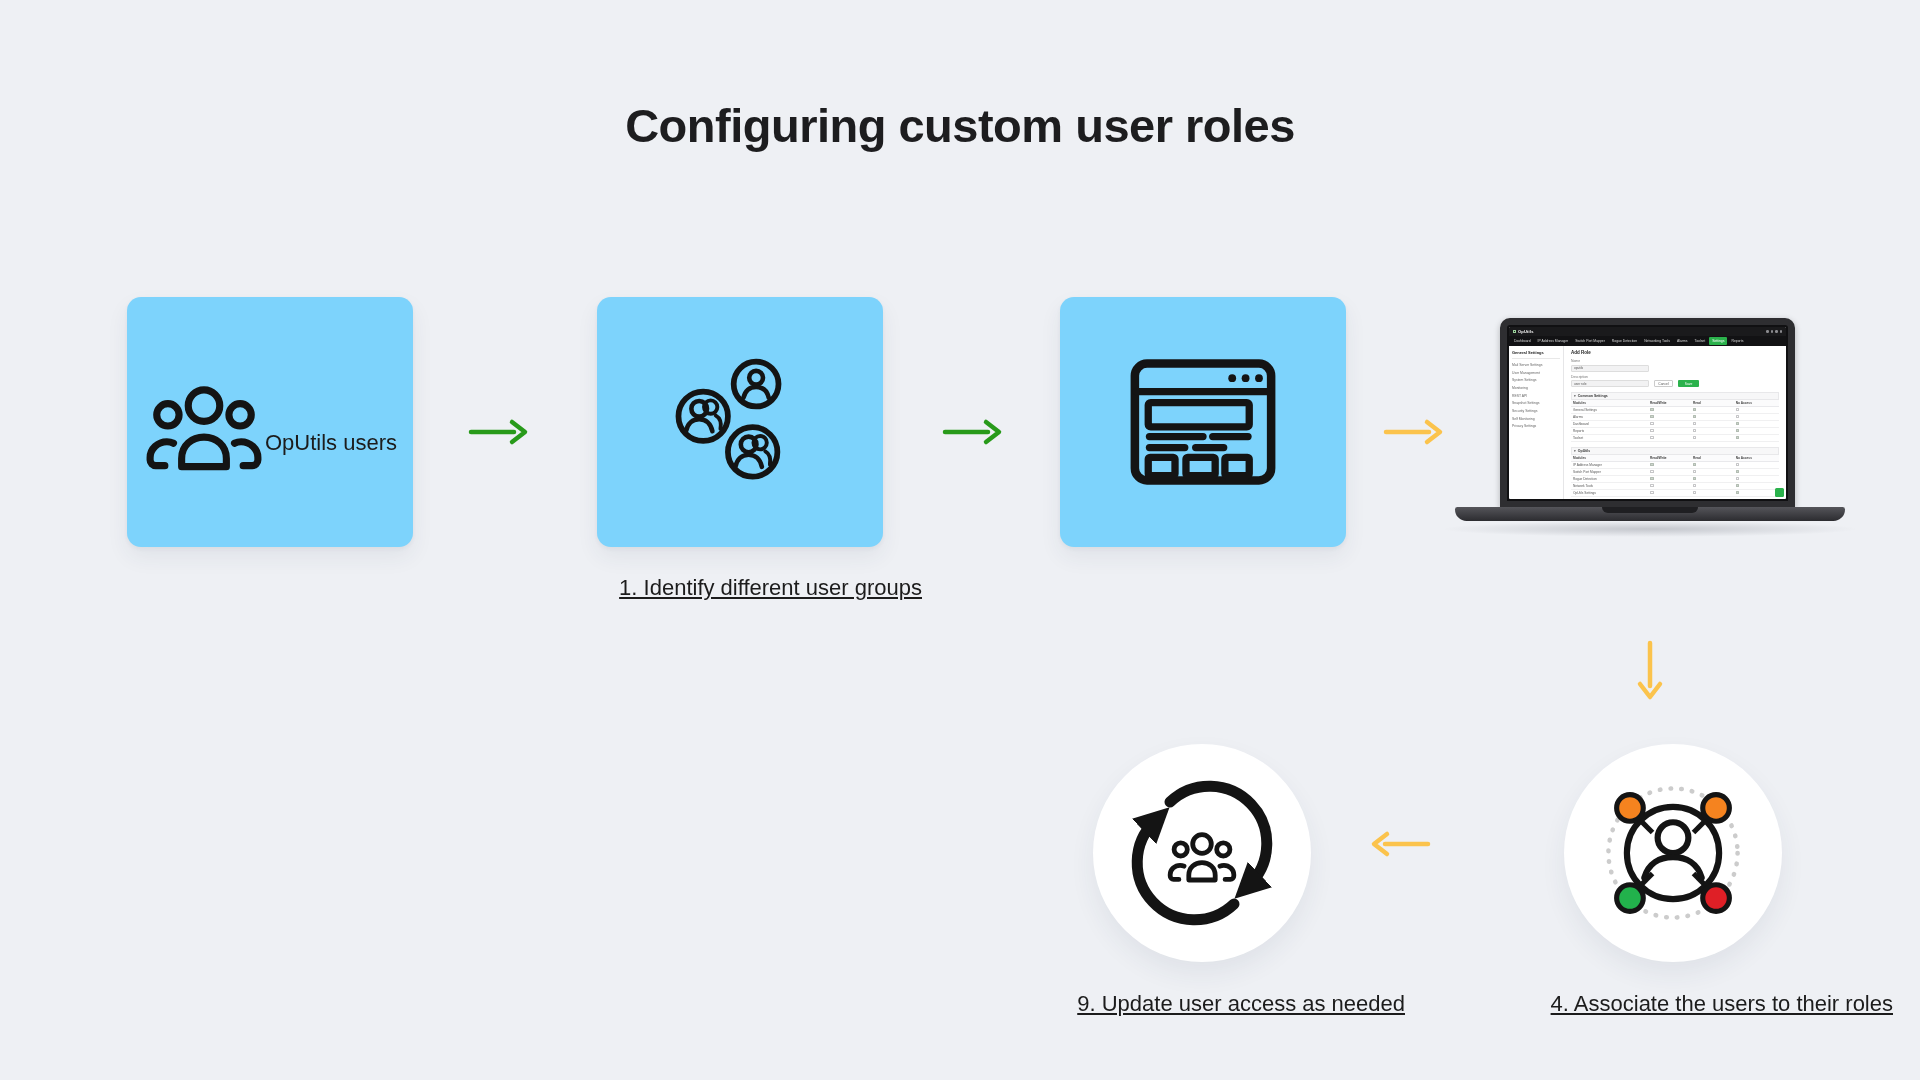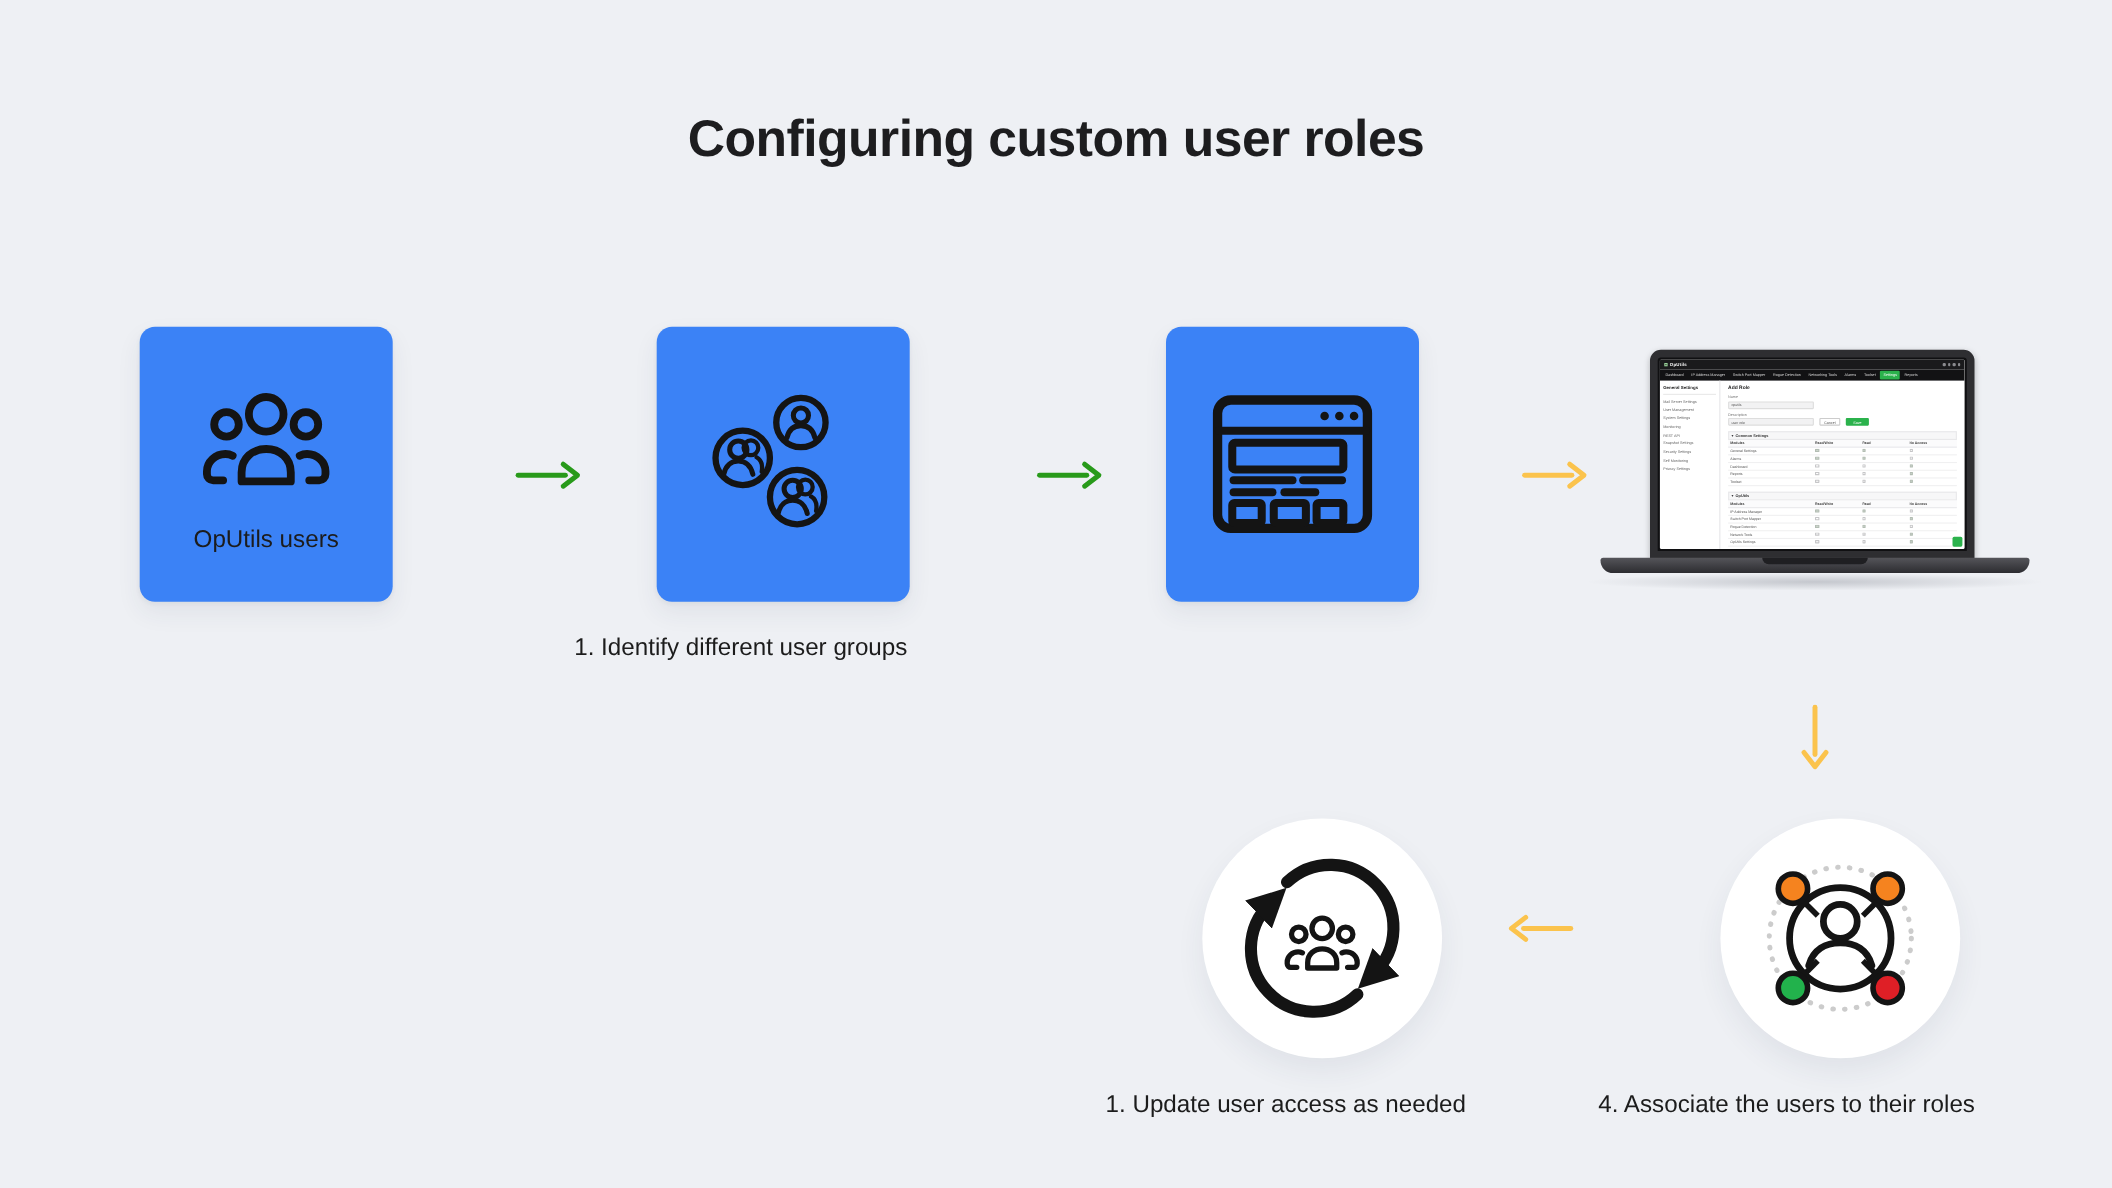--- a/index.html
+++ b/index.html
@@ -13,32 +13,32 @@
   body{font-family:"Liberation Sans",sans-serif; background:var(--bg); overflow:hidden;}
   .stage{position:relative; width:1920px; height:1080px; background:var(--bg);margin-top:36px;}
 
   .page-title{
     position:absolute; left:0; top:62px; width:1920px; text-align:center;
     font-size:47px; font-weight:600; color:var(--ink); letter-spacing:-.5px;
   }
 
   
   .card{
-    position:absolute; width:230px; height:250px; background:#3b82f6; border-radius:14px;
+    position:absolute; width:286px; height:250px; background:#7dd3fc; border-radius:14px;
     box-shadow:0 10px 22px rgba(40,50,80,.07), 0 2px 4px rgba(40,50,80,.05);
-    display:flex; flex-direction:column; align-items:center; justify-content:center;
+    display:flex; flex-direction:row; align-items:center; justify-content:center;
   }
   .card1{left:127px; top:261px; padding-top:10px;}
   .card2{left:597px; top:261px;}
   .card3{left:1060px; top:261px;}
   .card-label{margin-top:32px; font-size:22px; color:#1c1c1c;}
 
   
   .step-label{
-    position:absolute; text-align:left; font-size:22px; color:#1c1c1c; line-height:29px;
+    position:absolute; text-align:right; font-size:22px; color:#1c1c1c; line-height:29px;text-decoration:underline;
   }
   .lbl1{left:522px; top:537px; width:400px;}
   .lbl2{left:978px; top:537px; width:420px;}
   .lbl3{left:1452px; top:549px; width:440px;}
   .lbl4{left:1453px; top:953px; width:440px;}
   .lbl5{left:1005px; top:953px; width:400px;}
 
   
   .arrow{position:absolute;}
   .arrow svg{display:block;}
@@ -383,15 +383,15 @@
         <circle cx="60" cy="25" r="15.5"></circle>
         <path d="M38 85 v-8 c0-13 10-21 22-21 s22 8 22 21 v8 z"></path>
         <path d="M30 62 c-2-1-4-1.5-6.5-1.5 c-9 0-16.5 7-16.5 15.5 v2.5 c0 3 2.5 5.5 5.5 5.5 h9"></path>
         <path d="M90 62 c2-1 4-1.5 6.5-1.5 c9 0 16.5 7 16.5 15.5 v2.5 c0 3-2.5 5.5-5.5 5.5 h-9"></path>
       </g>
     </svg>
   </div>
 
   <div class="step-label lbl1">1. Identify different user groups</div>
   <div class="step-label lbl4">4. Associate the users to their roles</div>
-  <div class="step-label lbl5">1. Update user access as needed</div>
+  <div class="step-label lbl5">9. Update user access as needed</div>
 
 </div>
 
 </body></html>

